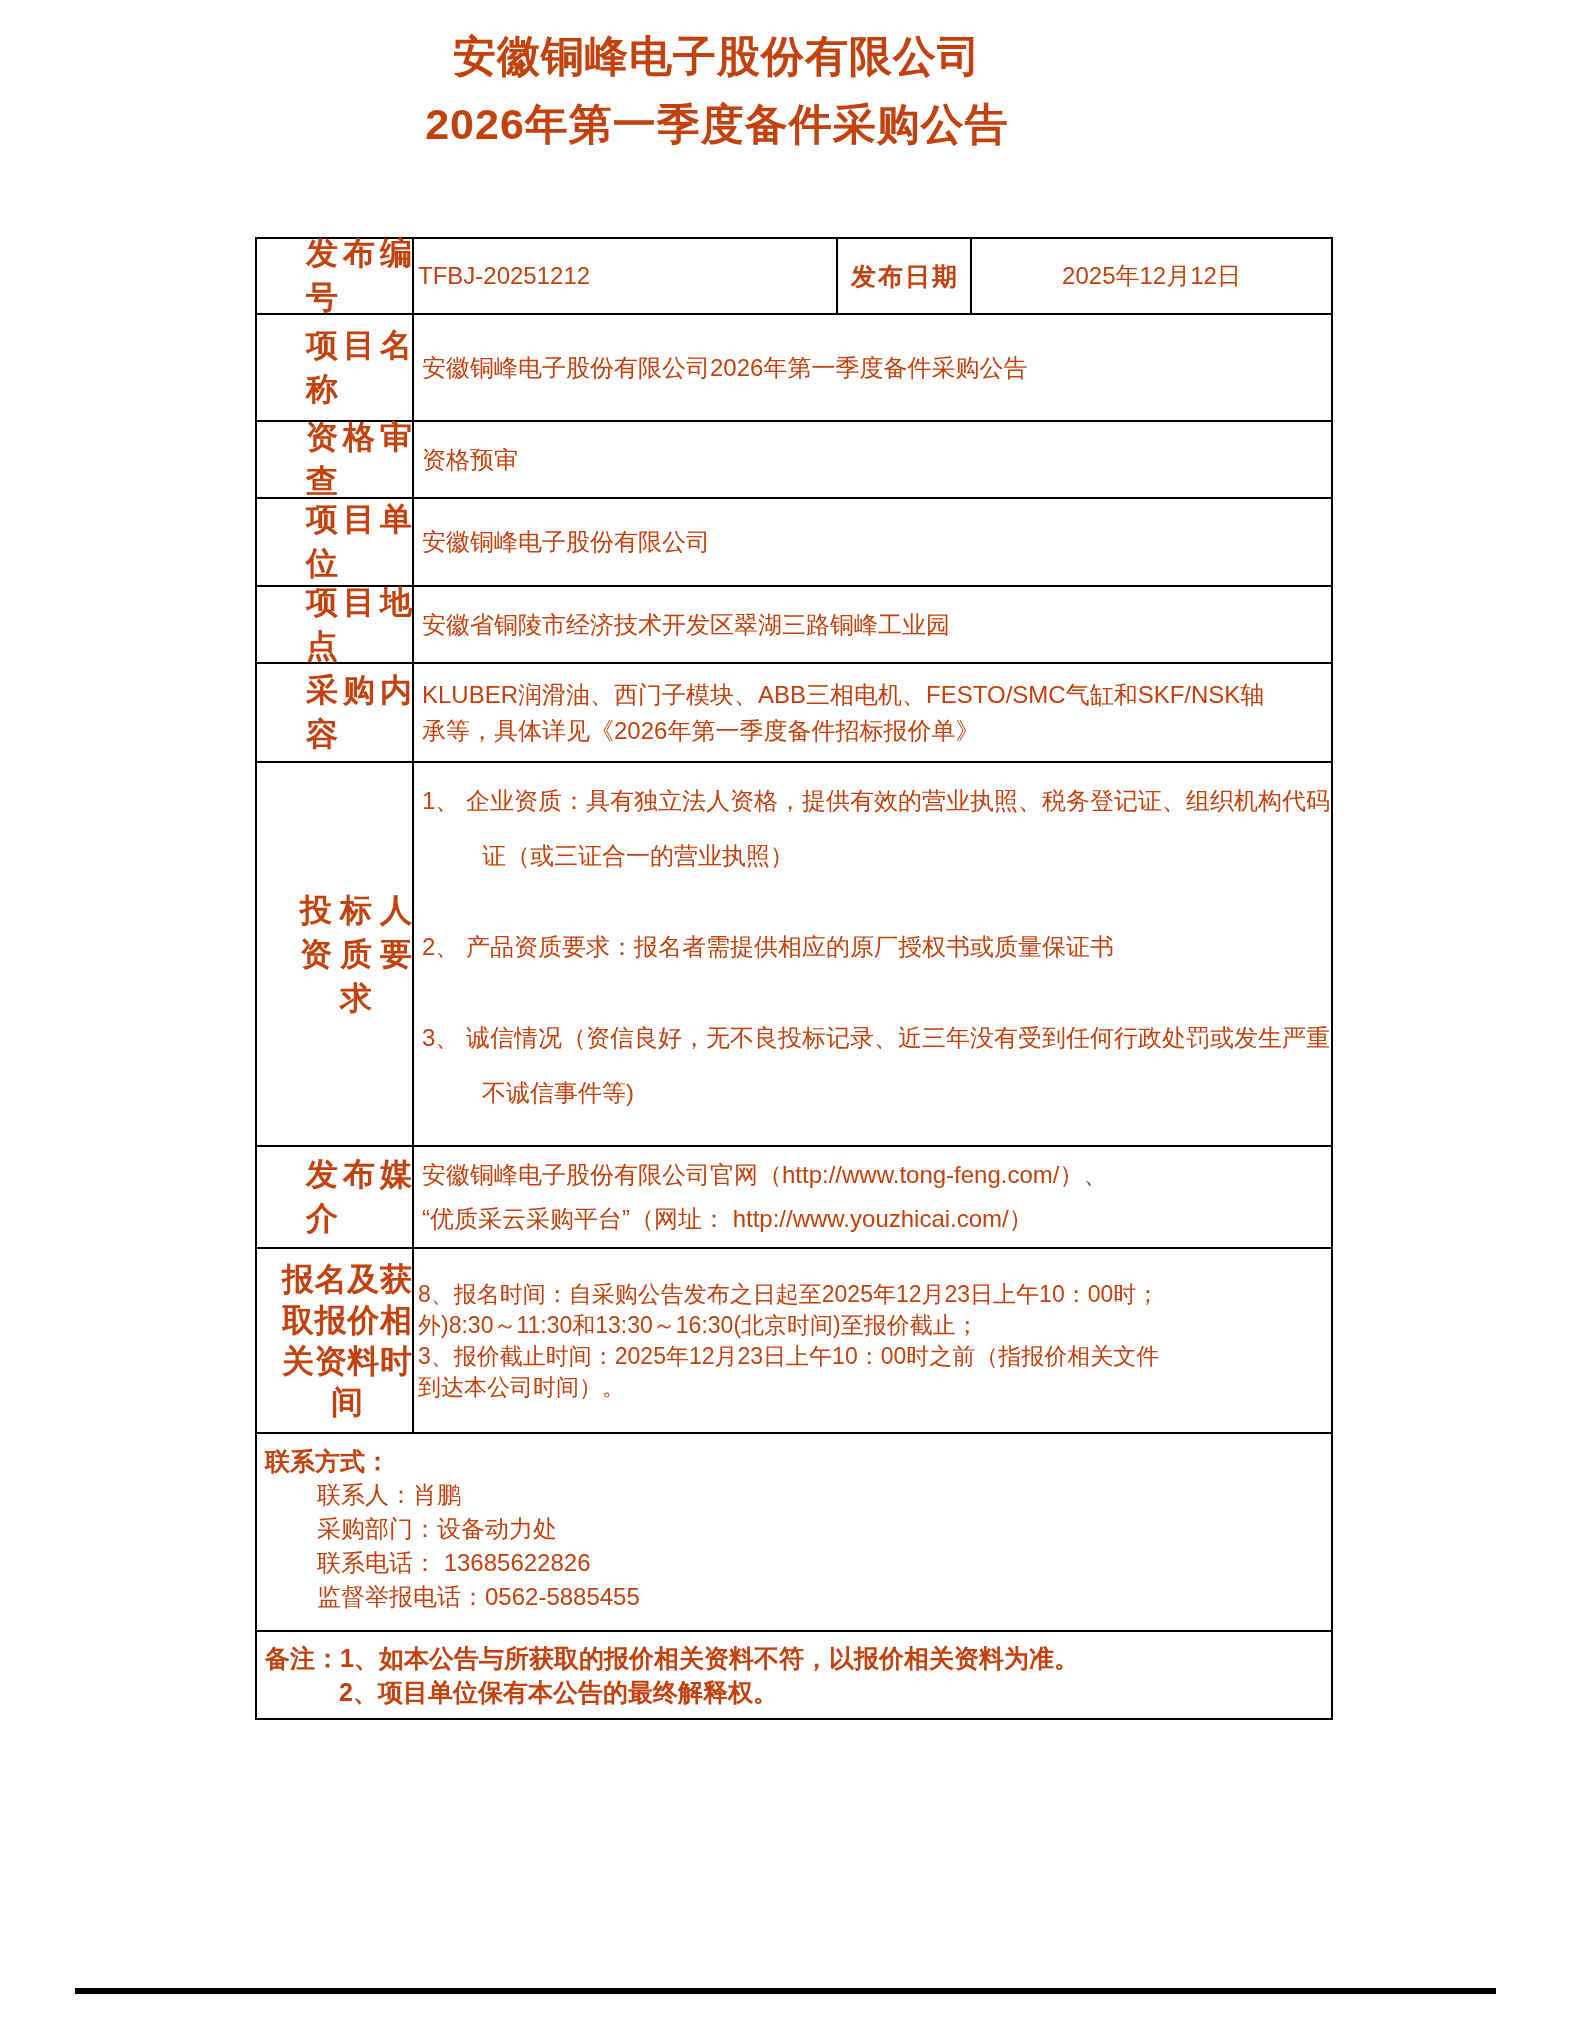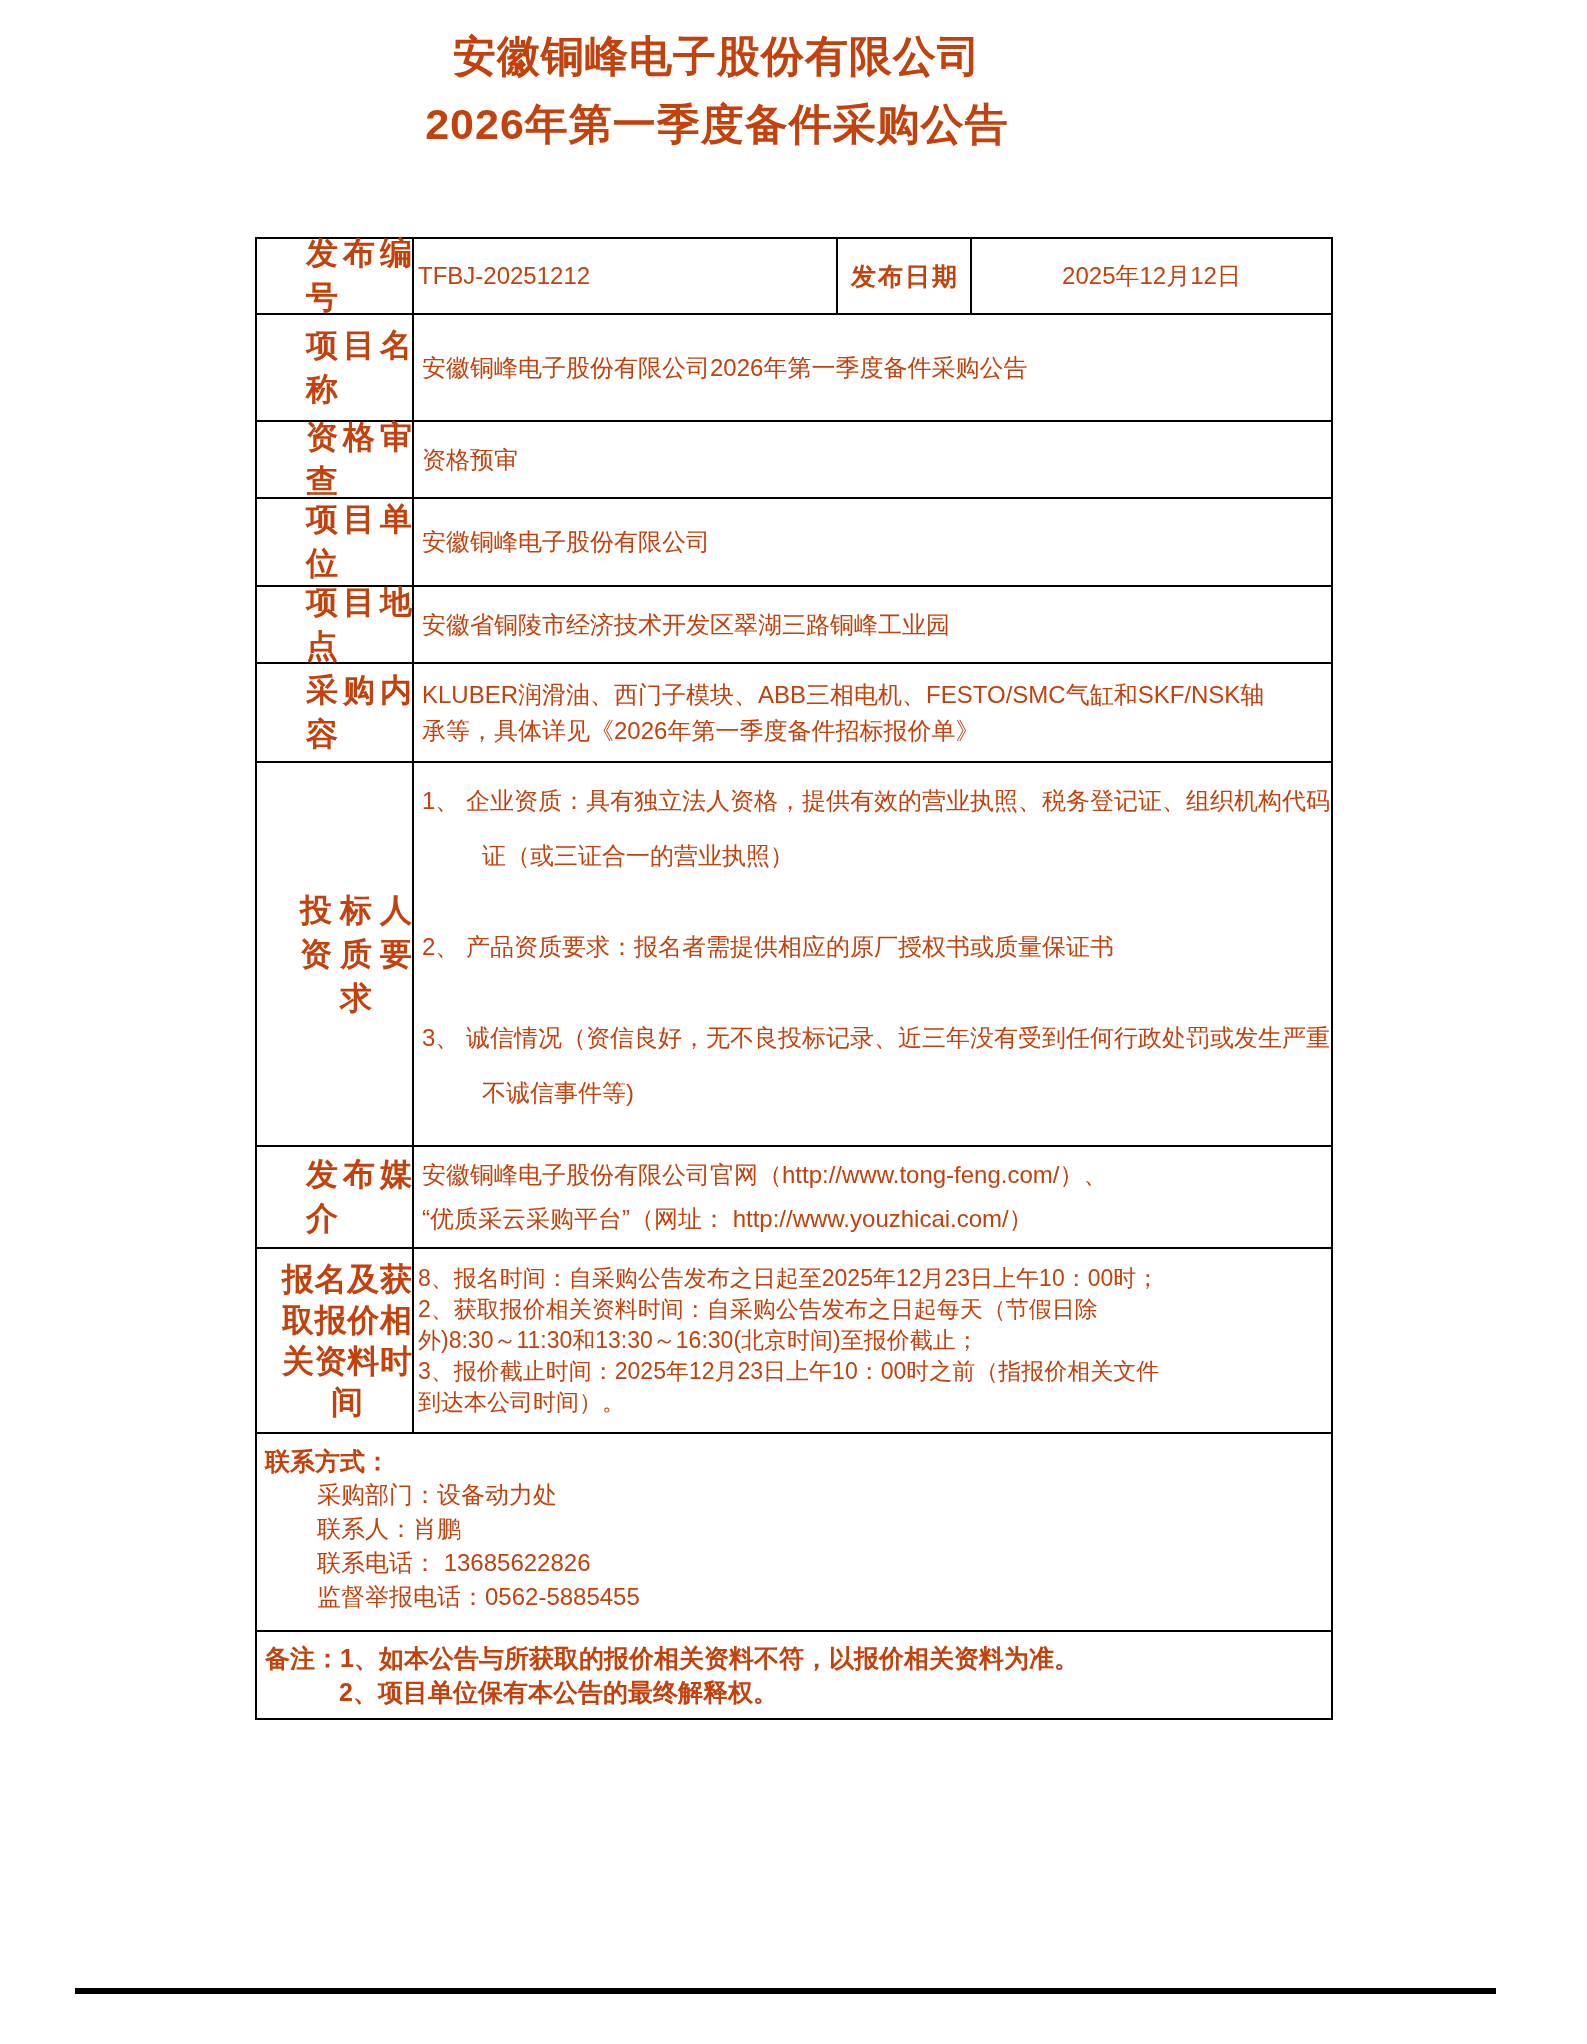--- a/index.html
+++ b/index.html
@@ -150,32 +150,31 @@
         <div class="media-line">“优质采云采购平台”（网址： http://www.youzhicai.com/）</div>
       </div>
     </div>
 
     <div class="row h185">
       <div class="lab">
         <span class="lab-inner wrap12">报名及获取报价相关资料时间</span>
       </div>
       <div class="val" style="padding-left:4px;">
         <div class="reg-line">8、报名时间：自采购公告发布之日起至2025年12月23日上午10：00时；</div>
-        <div class="reg-line">2、获取报价相关资料时间：自采购公告发布之日起每天（节假日除</div>
         <div class="reg-line">外)8:30～11:30和13:30～16:30(北京时间)至报价截止；</div>
         <div class="reg-line">3、报价截止时间：2025年12月23日上午10：00时之前（指报价相关文件</div>
         <div class="reg-line">到达本公司时间）。</div>
       </div>
     </div>
 
     <div class="row h198">
       <div class="val contact">
         <div class="contact-heading">联系方式：</div>
+        <div class="contact-line">联系人：肖鹏</div>
         <div class="contact-line">采购部门：设备动力处</div>
-        <div class="contact-line">联系人：肖鹏</div>
         <div class="contact-line">联系电话： 13685622826</div>
         <div class="contact-line">监督举报电话：0562-5885455</div>
       </div>
     </div>
 
     <div class="row h86">
       <div class="val remarks">
         <div class="remark-line1">备注：1、如本公告与所获取的报价相关资料不符，以报价相关资料为准。</div>
         <div class="remark-line2">2、项目单位保有本公告的最终解释权。</div>
       </div>

